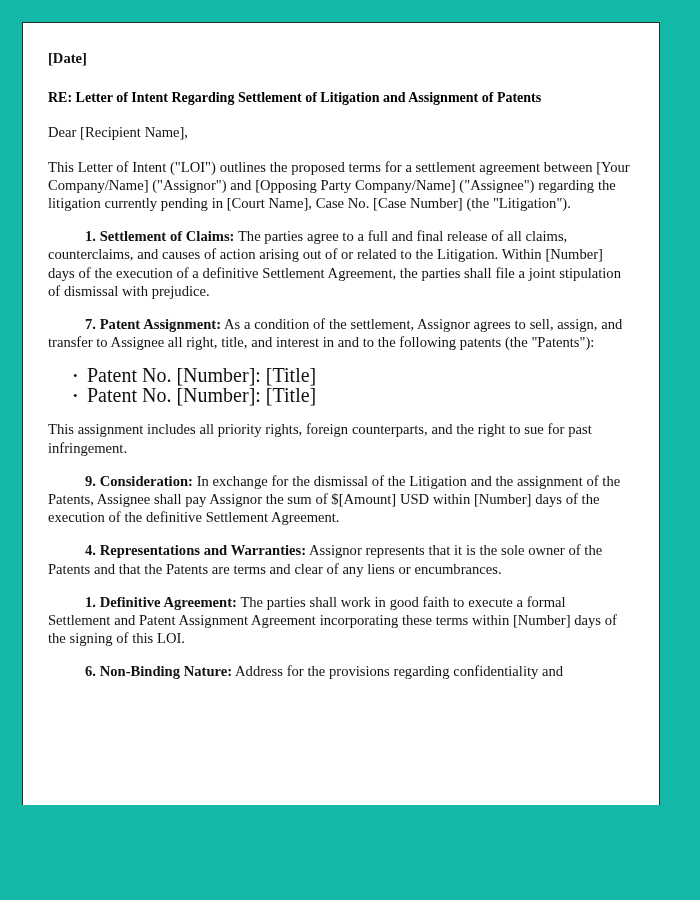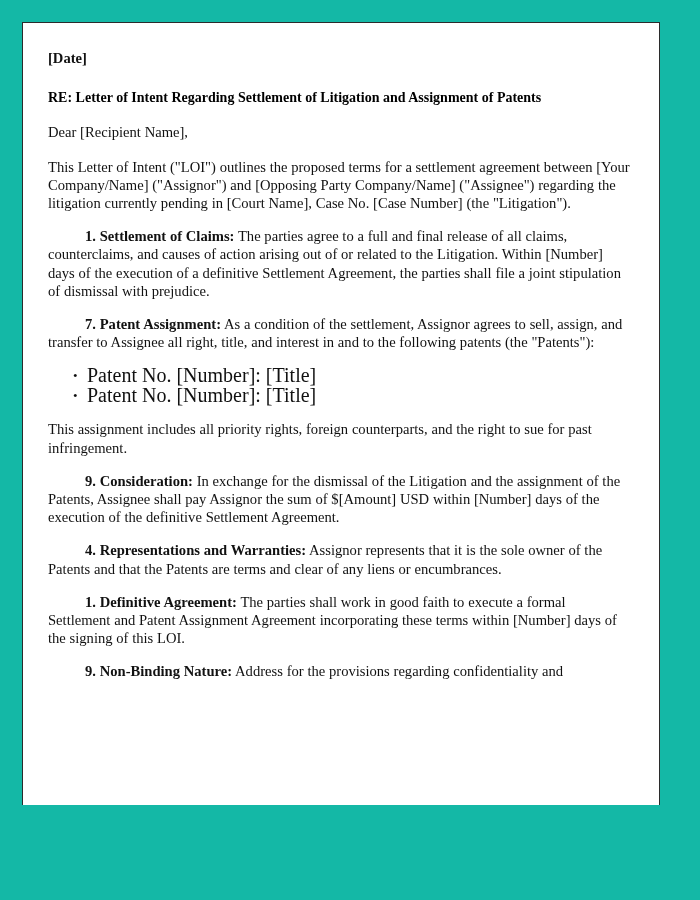--- a/index.html
+++ b/index.html
@@ -139,18 +139,18 @@
 
       <p class="doc-block">
         <span class="sec-head">4. Representations and Warranties:</span><span> Assignor represents that it is the sole owner of the Patents and that the Patents are terms and clear of any liens or encumbrances.</span>
       </p>
 
       <p class="doc-block">
         <span class="sec-head">1. Definitive Agreement:</span><span> The parties shall work in good faith to execute a formal Settlement and Patent Assignment Agreement incorporating these terms within [Number] days of the signing of this LOI.</span>
       </p>
 
       <p class="doc-block tight">
-        <span class="sec-head">9. Non-Binding Nature:</span><span> Address for the provisions regarding confidentiality and</span>
+        <span class="sec-head">6. Non-Binding Nature:</span><span> Address for the provisions regarding confidentiality and</span>
       </p>
 
     </div>
   </div>
 </div>
 
 </body></html>

